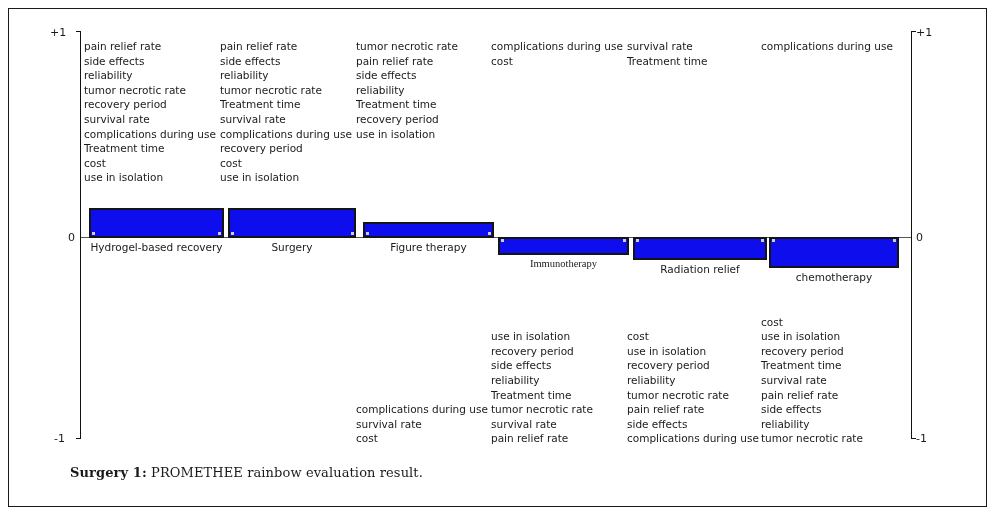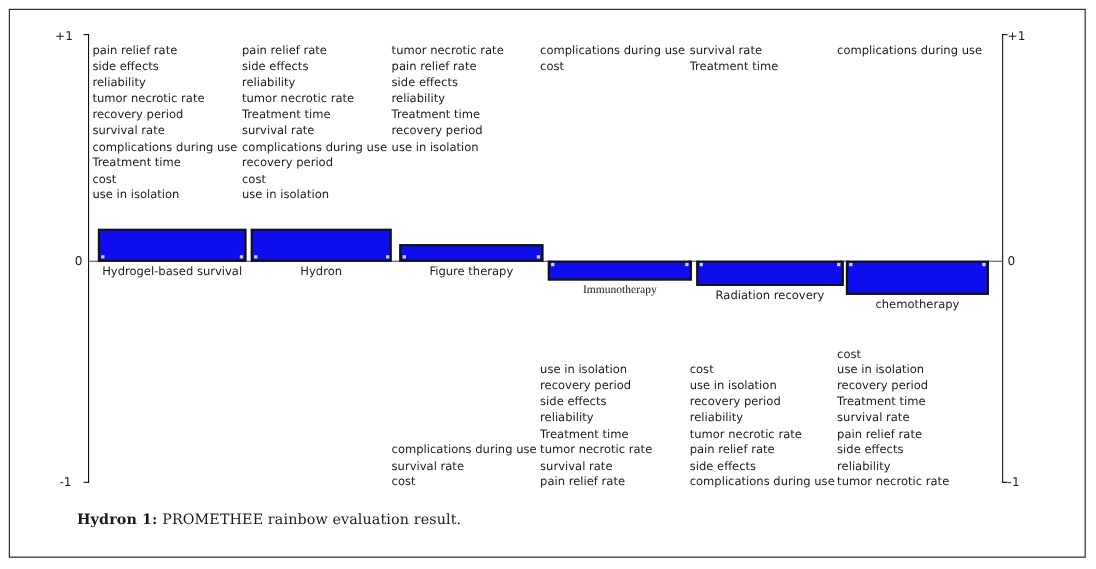--- a/index.html
+++ b/index.html
@@ -153,25 +153,25 @@
     <div class="bar-cap" style="left:614px; top:230px;"></div>
 
     <div class="bar" style="left:624px; top:228px; width:134px; height:23px;"></div>
     <div class="bar-cap" style="left:627px; top:230px;"></div>
     <div class="bar-cap" style="left:752px; top:230px;"></div>
 
     <div class="bar" style="left:760px; top:228px; width:130px; height:31px;"></div>
     <div class="bar-cap" style="left:763px; top:230px;"></div>
     <div class="bar-cap" style="left:884px; top:230px;"></div>
 
-    <div class="action-name" style="left:80px; top:232px; width:135px;">Hydrogel-based survival</div>
-    <div class="action-name" style="left:219px; top:232px; width:128px;">Hydron</div>
+    <div class="action-name" style="left:80px; top:232px; width:135px;">Hydrogel-based recovery</div>
+    <div class="action-name" style="left:219px; top:232px; width:128px;">Surgery</div>
     <div class="action-name" style="left:354px; top:232px; width:131px;">Figure therapy</div>
     <div class="action-name" style="left:489px; top:249px; width:131px;font-family:Liberation Serif, serif;">Immunotherapy</div>
-    <div class="action-name" style="left:624px; top:254px; width:134px;">Radiation recovery</div>
+    <div class="action-name" style="left:624px; top:254px; width:134px;">Radiation relief</div>
     <div class="action-name" style="left:760px; top:262px; width:130px;">chemotherapy</div>
 
     <div class="crit-stack up" style="left:75px; top:30px; width:145px;">
         <span class="crit-item">pain relief rate</span>
         <span class="crit-item">side effects</span>
         <span class="crit-item">reliability</span>
         <span class="crit-item">tumor necrotic rate</span>
         <span class="crit-item">recovery period</span>
         <span class="crit-item">survival rate</span>
         <span class="crit-item">complications during use</span>
@@ -245,15 +245,15 @@
         <span class="crit-item">survival rate</span>
         <span class="crit-item">pain relief rate</span>
         <span class="crit-item">side effects</span>
         <span class="crit-item">reliability</span>
         <span class="crit-item">tumor necrotic rate</span>
       </div>
 
   </div>
 
   <div id="caption">
-    <span class="fig-label">Hydron 1:</span><span> PROMETHEE rainbow evaluation result.</span>
+    <span class="fig-label">Surgery 1:</span><span> PROMETHEE rainbow evaluation result.</span>
   </div>
 </div>
 
 </body></html>

